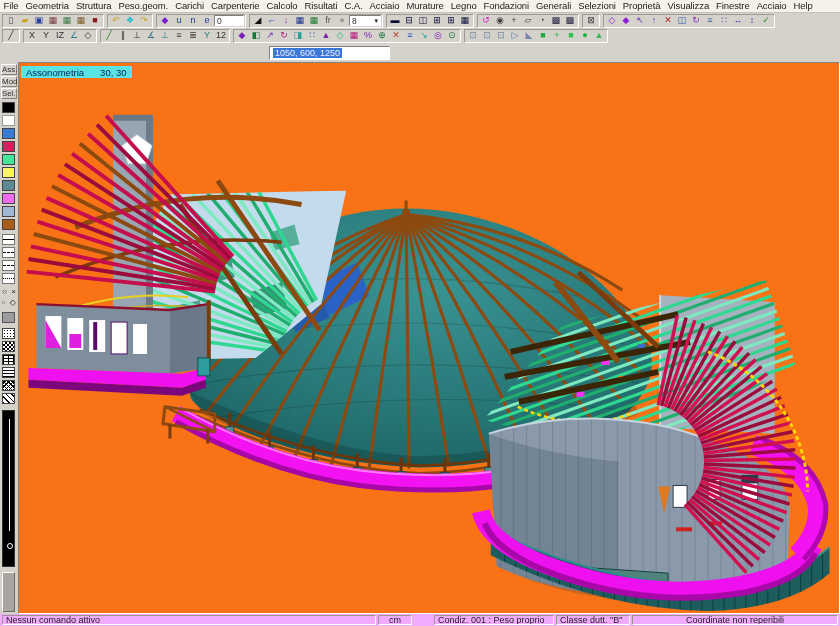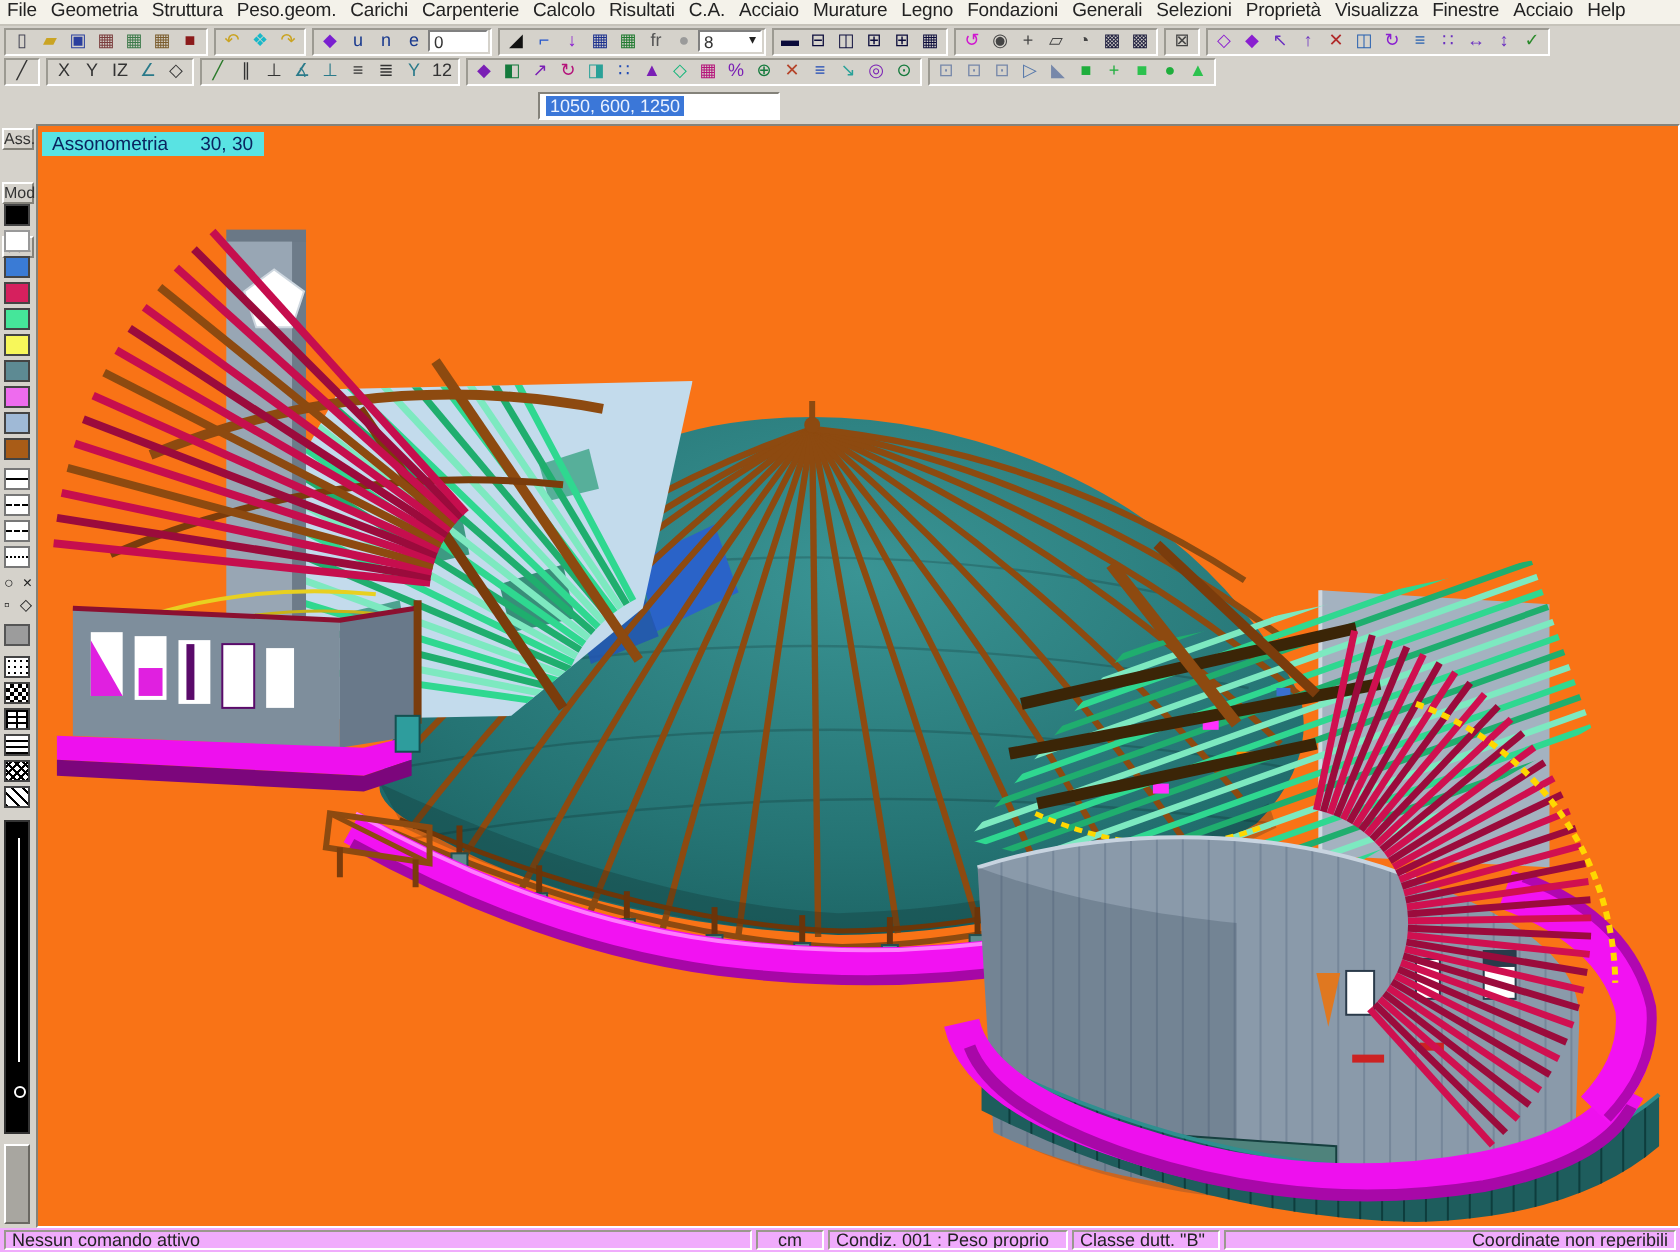--- a/index.html
+++ b/index.html
@@ -23,21 +23,21 @@
   
   .cmdbar{position:absolute;top:44px;left:0;width:840px;height:18px;background:#d5d2cb;}
   .cmd-field{position:absolute;top:2px;height:14px;background:#fff;border:1px solid;
              border-color:#84827a #fff #fff #84827a;font-size:9.5px;line-height:12px;padding:0 3px;color:#333;}
   #cmd-prompt{left:2px;width:264px;}
   #cmd-coords{left:269px;width:121px;}
   #cmd-coords .sel{background:#3b77d8;color:#eaf2ff;padding:0 2px;font-size:9px;}
   
   .main{position:absolute;top:62px;left:0;width:840px;height:552px;}
   .sidebar{position:absolute;left:0;top:0;width:18px;height:552px;background:#d5d2cb;}
-  .side-btn{position:relative;width:16px;height:11px;margin:0 0 16px 1px;background:#d5d2cb;
+  .side-btn{position:relative;width:16px;height:11px;margin:0 0 1px 1px;background:#d5d2cb;
             border:1px solid;border-color:#fff #84827a #84827a #fff;font-size:8px;line-height:9px;text-align:left;color:#333;}
   #palette{position:absolute;left:2px;top:40px;}
   .swatch{width:13px;height:11px;margin-bottom:2px;border:1px solid #444;}
   #linestyles{position:absolute;left:2px;top:172px;}
   .lstyle{width:13px;height:11px;margin-bottom:2px;background:#fff;border:1px solid #777;display:flex;align-items:center;}
   .lstyle i{display:block;width:100%;height:0;}
   .ls-solid i{border-top:1px solid #000;}
   .ls-dashed i{border-top:1px dashed #000;}
   .ls-dashdot i{border-top:1px dashed #000;}
   .ls-dotted i{border-top:1px dotted #000;}
@@ -63,22 +63,22 @@
   .viewport{position:absolute;left:18px;top:0;width:822px;height:552px;background:#f97316;
             border:1px solid;border-color:#84827a #fff #fff #84827a;overflow:hidden;}
   .vp-label{position:absolute;left:2px;top:3px;height:12px;display:flex;gap:16px;align-items:center;
             padding:0 5px;font-size:9.5px;color:#0a2560;z-index:5;}
   #model{position:absolute;left:0;top:0;width:820px;height:550px;}
   
   .statusbar{position:absolute;bottom:0;left:0;width:840px;height:12px;background:#f0abfc;
              display:flex;gap:2px;padding:1px 2px 0 2px;}
   .status-cell{height:10px;border:1px solid;border-color:#9a988e #fff #fff #9a988e;
                font-size:9px;line-height:8px;padding:0 3px;overflow:hidden;white-space:nowrap;color:#222;}
-  .sc0{width:374px;} .sc1{width:34px;text-align:center;} .sc2{width:120px;} .sc3{width:74px;} 
-  .sc4{flex:1;text-align:right;}
+  .sc0{width:374px;} .sc1{width:34px;text-align:center;} .sc2{width:120px;margin-left:20px;} .sc3{width:74px;} 
+  .sc4{flex:1;text-align:center;}
 </style>
 </head>
 <body>
 
 <div class="app">
 
   <div class="menubar" id="menubar">
       <div class="menu-item">File</div>
       <div class="menu-item">Geometria</div>
       <div class="menu-item">Struttura</div>

